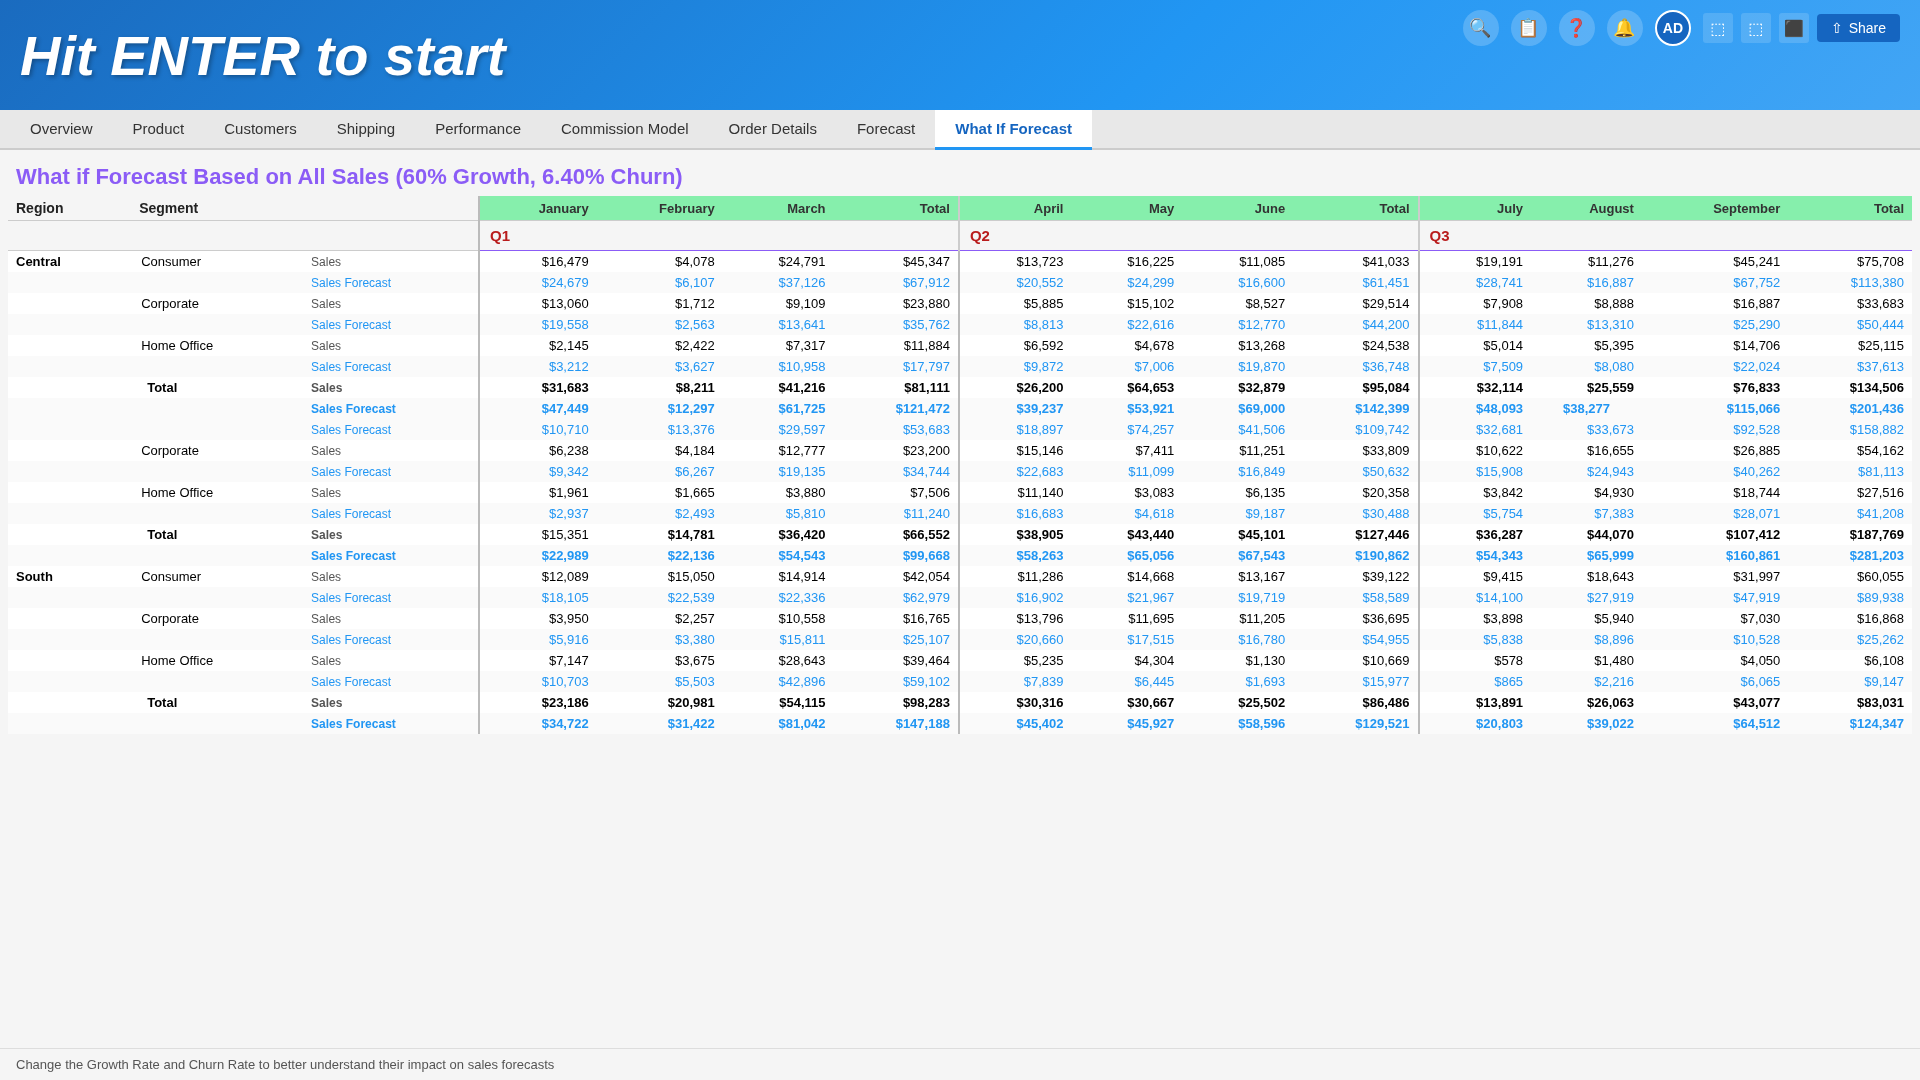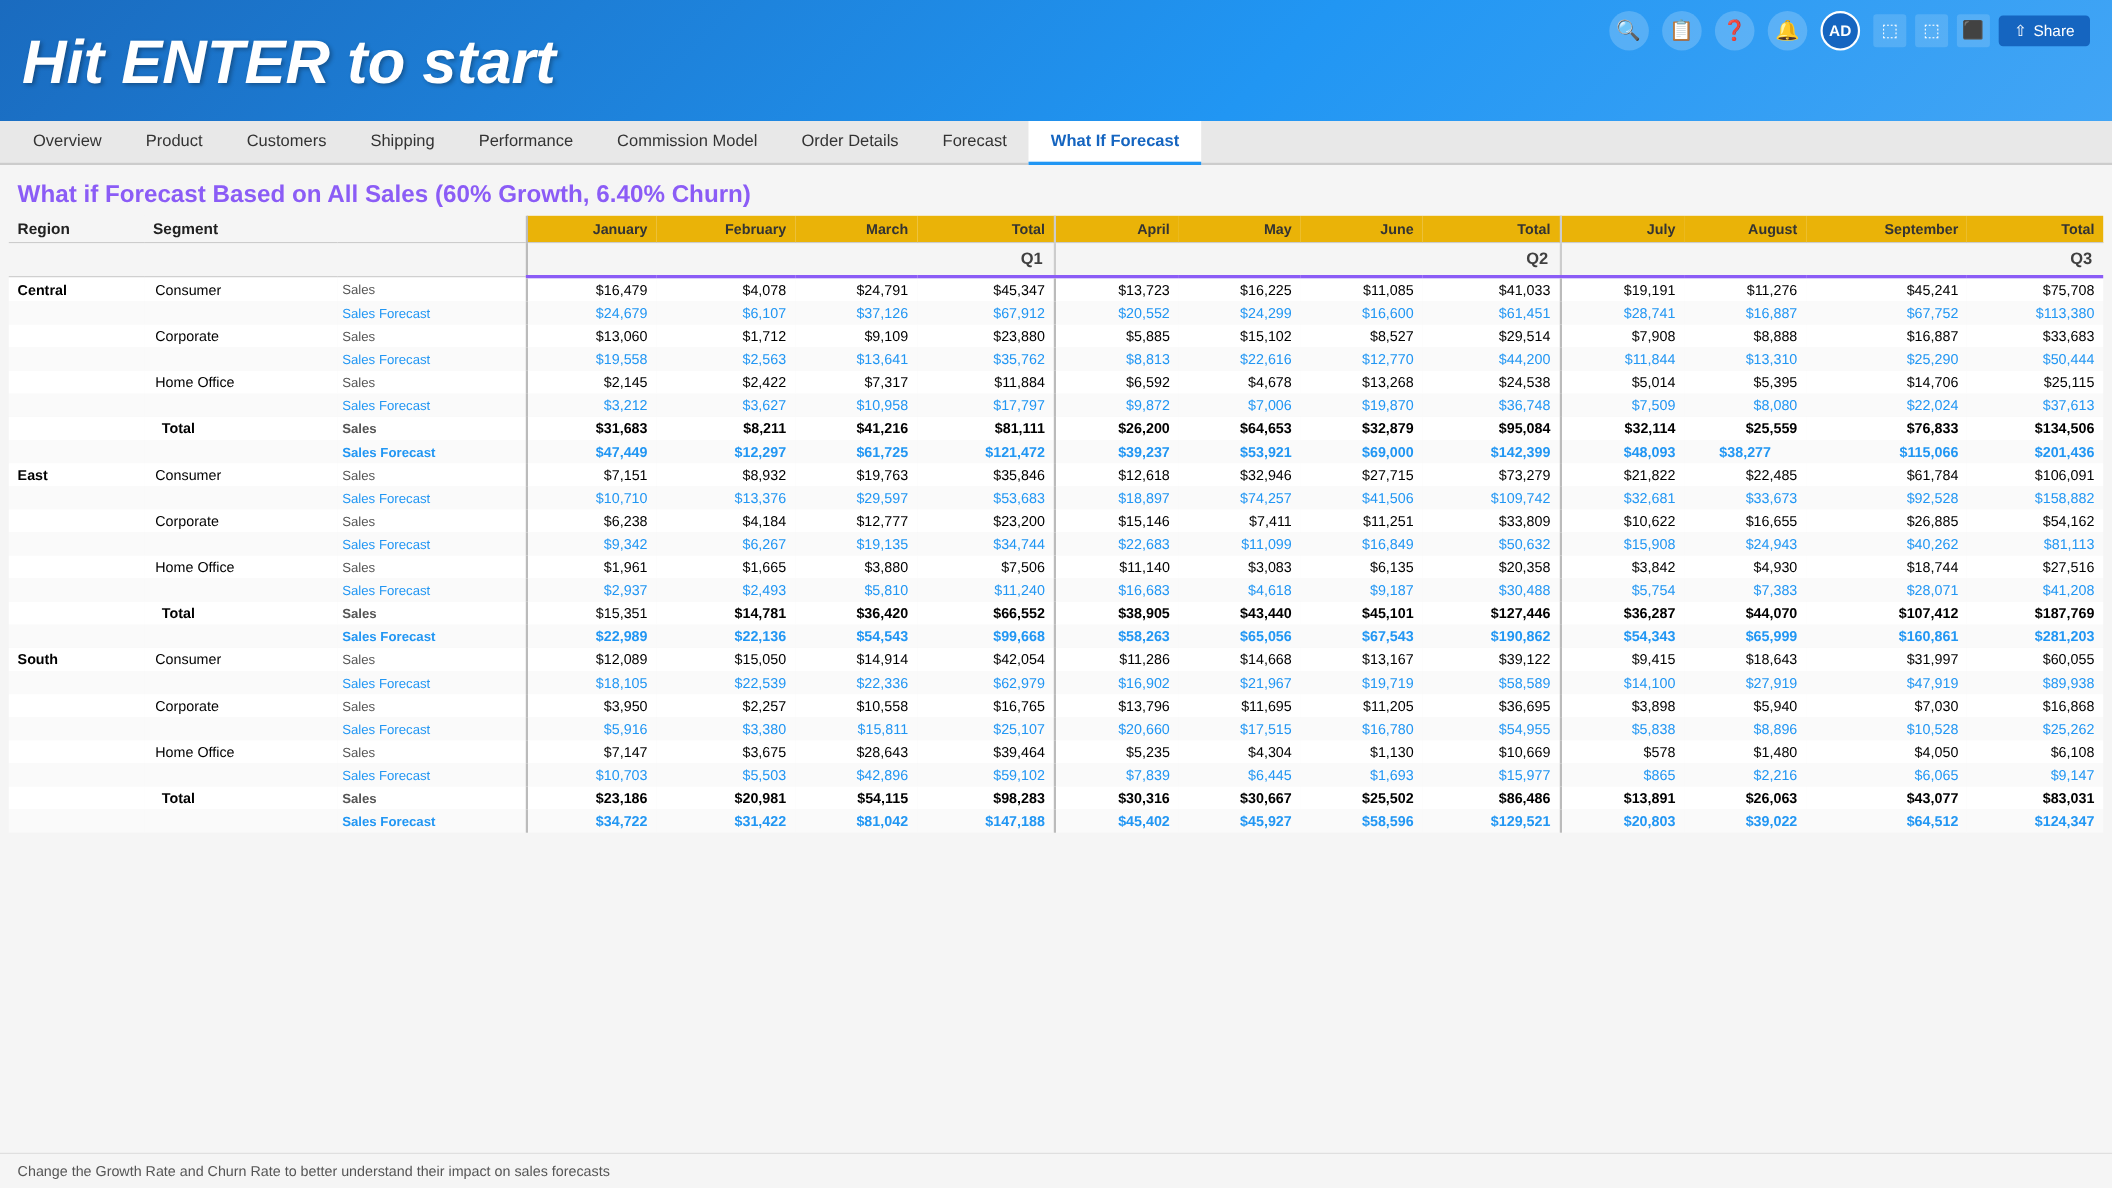--- a/index.html
+++ b/index.html
@@ -109,35 +109,35 @@
 
     table {
       border-collapse: collapse;
       font-size: 13px;
       width: 100%;
       white-space: nowrap;
     }
 
     
     .quarter-header {
-      text-align: right;
+      text-align: left;
       font-weight: 700;
       font-size: 15px;
-      color: #404040;
+      color: #b91c1c;
       background: #f5f5f5;
-      border-bottom: 3px solid #8b5cf6;
+      border-bottom: 1px solid #8b5cf6;
       padding: 6px 10px;
     }
     .col-header {
       text-align: right;
       font-weight: 600;
       font-size: 13px;
       color: #333;
       padding: 4px 8px;
-      background: #eab308;
+      background: #86efac;
       border-bottom: 1px solid #ccc;
     }
     .col-header-left {
       text-align: left;
       font-weight: 700;
       font-size: 14px;
       color: #222;
       padding: 4px 8px;
       background: #f5f5f5;
       border-bottom: 1px solid #ccc;
@@ -367,37 +367,20 @@
             <td class="td-right" style="border-right: 2px solid rgb(187, 187, 187); font-weight: 700;">$121,472</td>
             <td class="td-right" style="font-weight: 700;">$39,237</td>
             <td class="td-right" style="font-weight: 700;">$53,921</td>
             <td class="td-right" style="font-weight: 700;">$69,000</td>
             <td class="td-right" style="border-right: 2px solid rgb(187, 187, 187); font-weight: 700;">$142,399</td>
             <td class="td-right" style="font-weight: 700;">$48,093</td>
             <td class="td-right" style="font-weight: 700; text-align: center;">$38,277</td>
             <td class="td-right" style="font-weight: 700;">$115,066</td>
             <td class="td-right" style="font-weight: 700;">$201,436</td>
           </tr>
-          <tr style="background: rgb(255, 255, 255);">
-            <td class="td-left td-region">East</td>
-            <td class="td-left" style="padding-left: 10px;">Consumer</td>
-            <td class="td-left" style="border-right: 2px solid rgb(187, 187, 187); font-size: 12px; padding-left: 4px; color: rgb(85, 85, 85);">Sales</td>
-            <td class="td-right">$7,151</td>
-            <td class="td-right">$8,932</td>
-            <td class="td-right">$19,763</td>
-            <td class="td-right" style="border-right: 2px solid rgb(187, 187, 187);">$35,846</td>
-            <td class="td-right">$12,618</td>
-            <td class="td-right">$32,946</td>
-            <td class="td-right">$27,715</td>
-            <td class="td-right" style="border-right: 2px solid rgb(187, 187, 187);">$73,279</td>
-            <td class="td-right">$21,822</td>
-            <td class="td-right">$22,485</td>
-            <td class="td-right">$61,784</td>
-            <td class="td-right">$106,091</td>
-          </tr>
           <tr class="row-forecast" style="background: rgb(250, 250, 250);">
             <td class="td-left td-region"></td>
             <td class="td-left" style="padding-left: 20px;"></td>
             <td class="td-left" style="border-right: 2px solid rgb(187, 187, 187); font-size: 12px; padding-left: 4px; color: rgb(33, 150, 243);">Sales Forecast</td>
             <td class="td-right">$10,710</td>
             <td class="td-right">$13,376</td>
             <td class="td-right">$29,597</td>
             <td class="td-right" style="border-right: 2px solid rgb(187, 187, 187);">$53,683</td>
             <td class="td-right">$18,897</td>
             <td class="td-right">$74,257</td>

